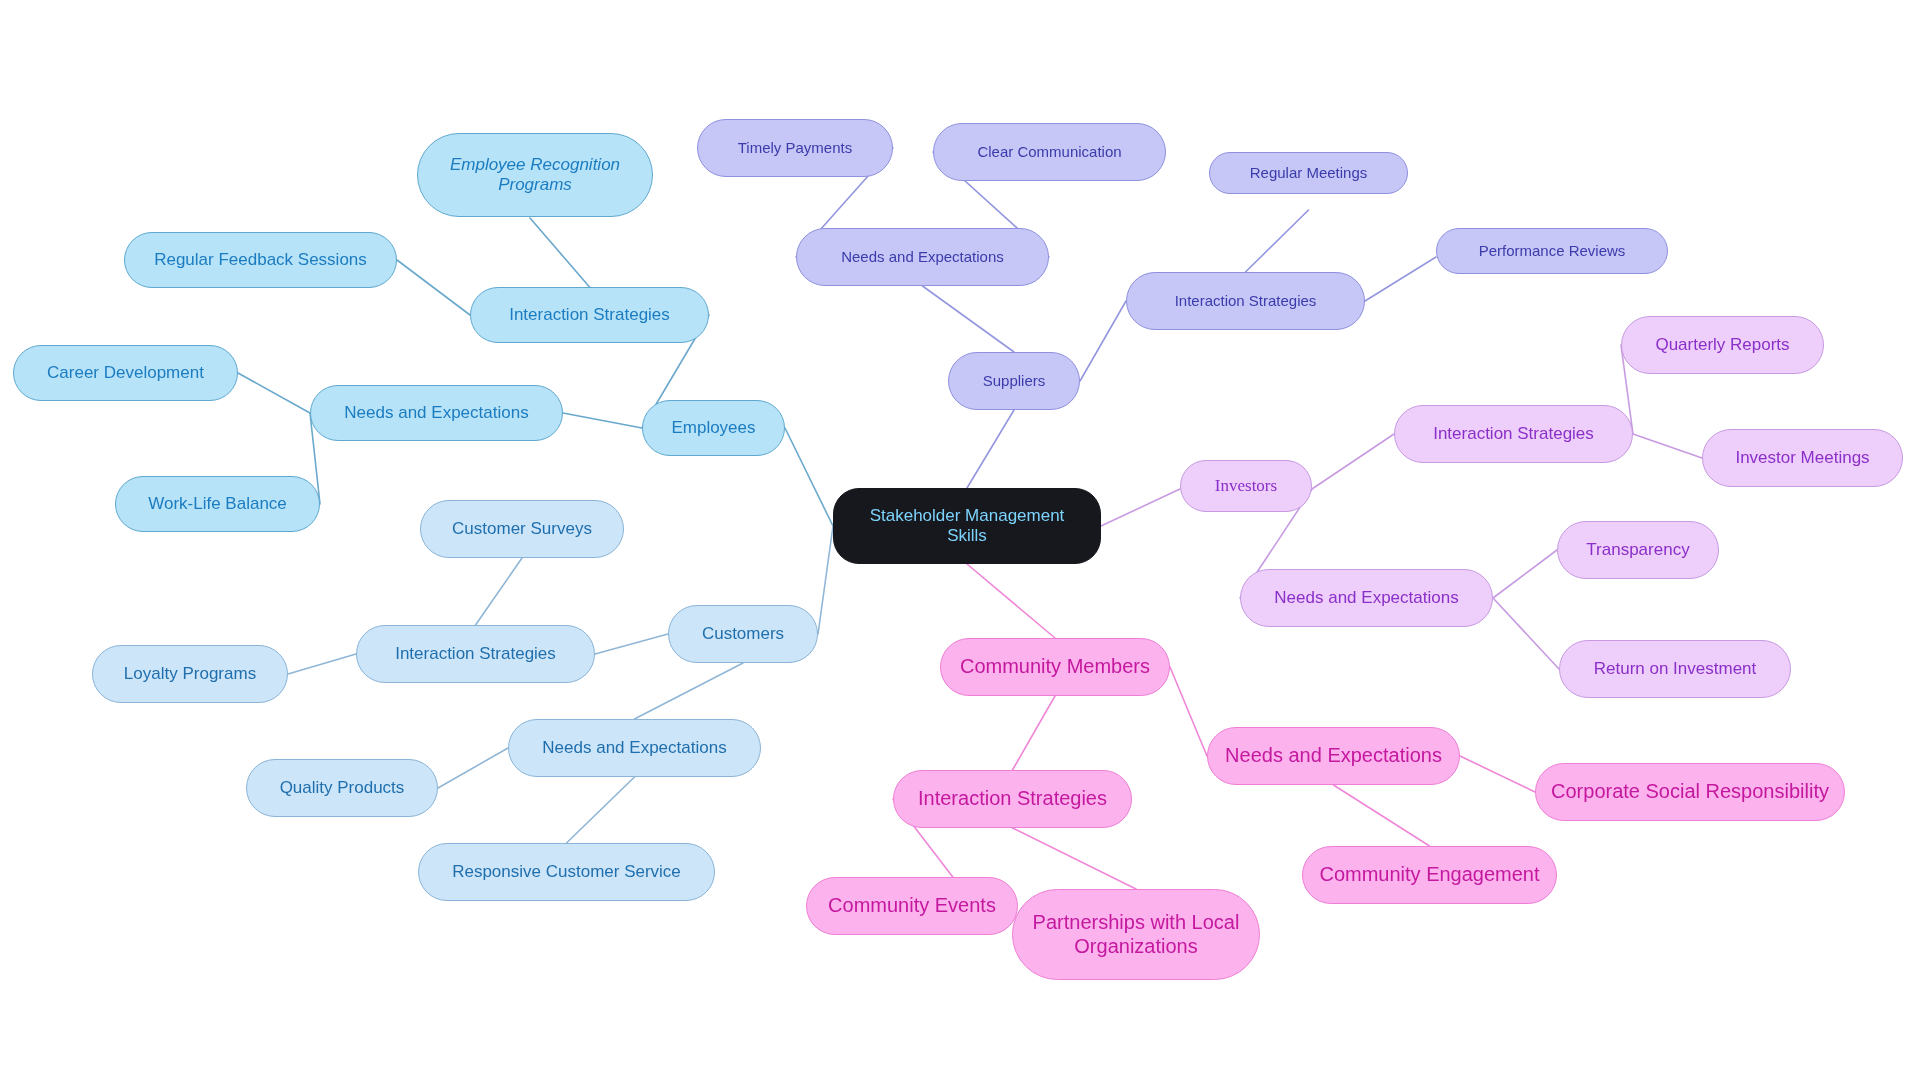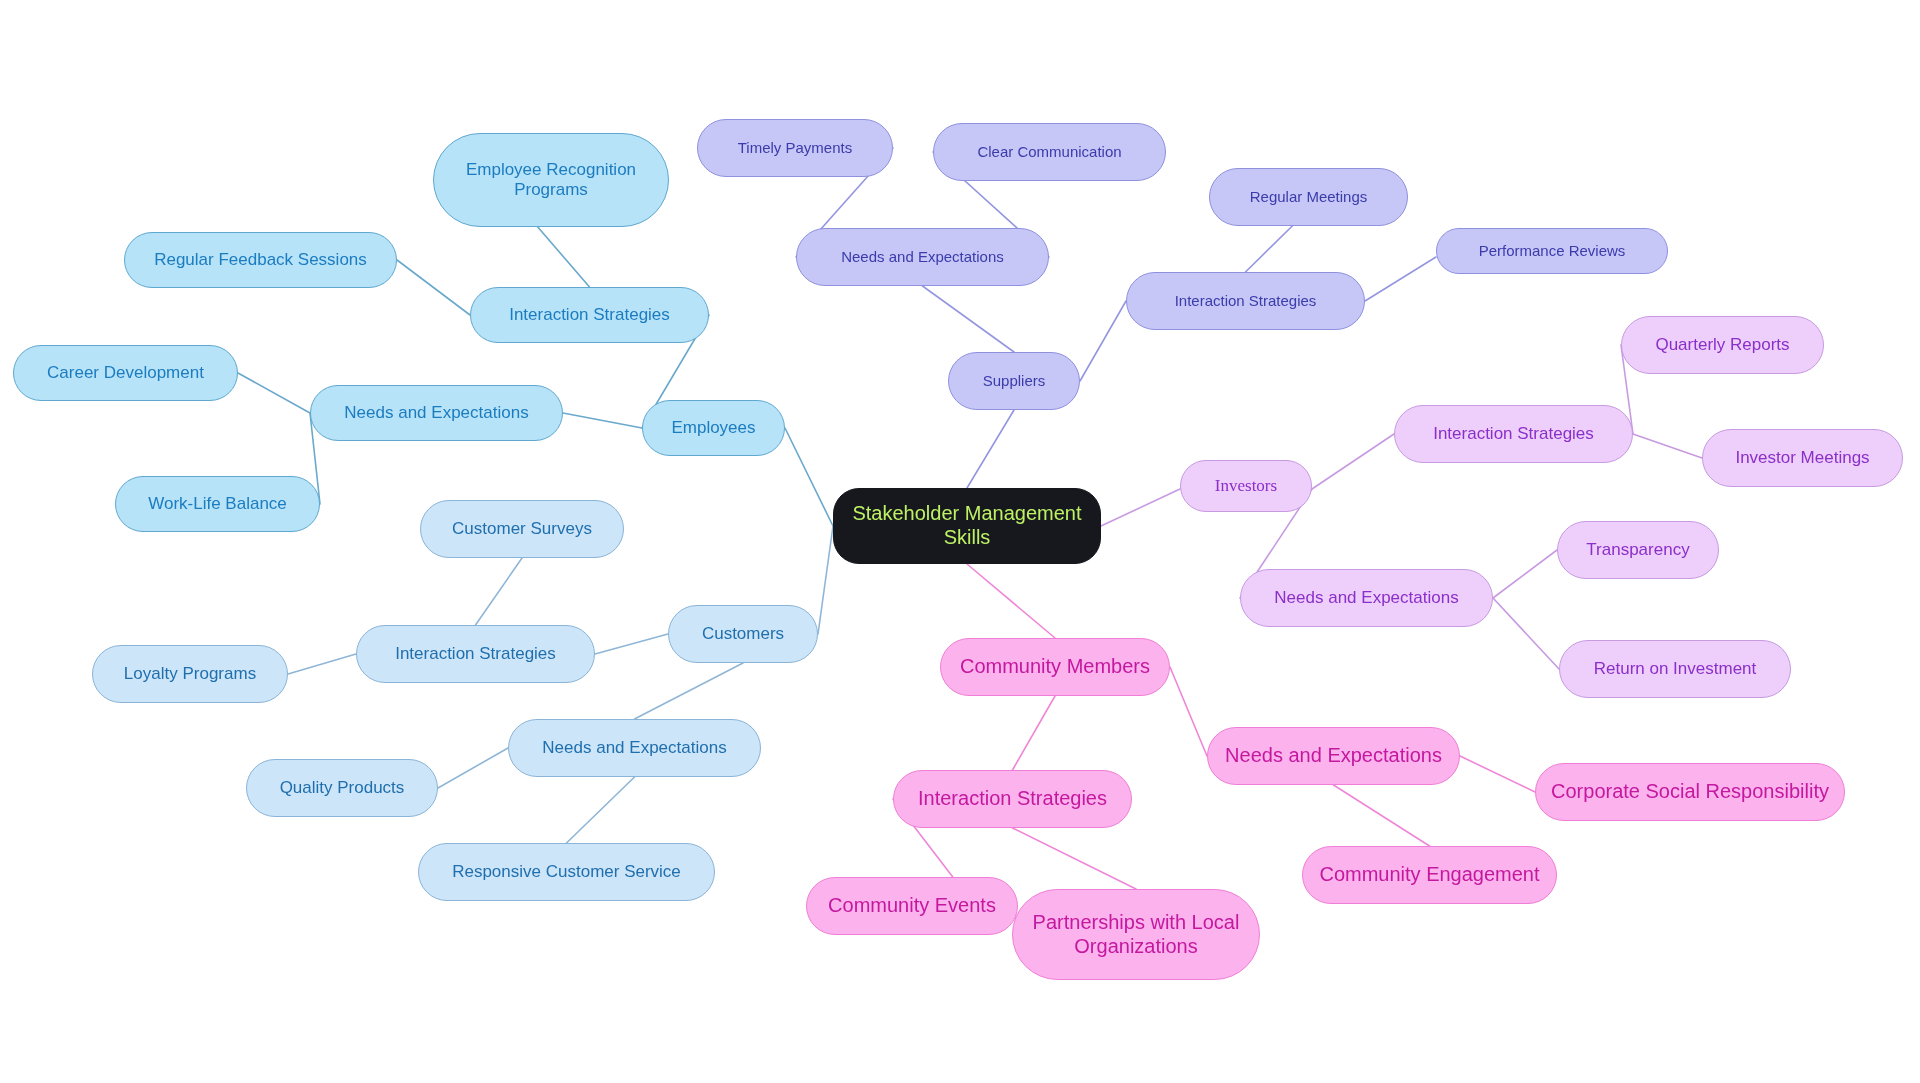--- a/index.html
+++ b/index.html
@@ -16,22 +16,22 @@
     box-sizing:border-box;
     display:flex;align-items:center;justify-content:center;
     text-align:center;
     border-radius:999px;
     border-style:solid;border-width:1.5px;
     line-height:1.18;
     padding:4px 10px;
     white-space:pre-line;
   }
   .root{
-    background:#16181d;border-color:#16181d;color:#bef264;
-    border-radius:26px;font-size:20px;
+    background:#16181d;border-color:#16181d;color:#7dd3fc;
+    border-radius:26px;font-size:17px;
   }
   .n-emp{background:#b6e3f8;border-color:#5fa8cf;color:#1c7cc0;font-size:17px;}
   .n-cus{background:#cde5f8;border-color:#8ab4d8;color:#1f6fae;font-size:17px;}
   .n-sup{background:#c6c7f7;border-color:#8f90de;color:#3b3bab;font-size:15px;}
   .n-inv{background:#eecffb;border-color:#c79ae2;color:#8b2fc9;font-size:17px;}
   .n-com{background:#fcb2ec;border-color:#ef7fd6;color:#c4189f;font-size:20px;}
 </style>
 </head>
 <body>
 
@@ -71,39 +71,39 @@
       <line x1="1012.5" y1="828" x2="1136" y2="889" stroke="#ef86d8" stroke-width="1.6" stroke-linecap="round" fill="none"></line>
       <line x1="1170" y1="667" x2="1207" y2="756" stroke="#ef86d8" stroke-width="1.6" stroke-linecap="round" fill="none"></line>
       <line x1="1460" y1="756" x2="1535" y2="792" stroke="#ef86d8" stroke-width="1.6" stroke-linecap="round" fill="none"></line>
       <line x1="1333.5" y1="785" x2="1429.5" y2="846" stroke="#ef86d8" stroke-width="1.6" stroke-linecap="round" fill="none"></line>
     </svg>
   <div id="nodes">
       <div class="node root" style="left: 833px; top: 488px; width: 268px; height: 76px;">Stakeholder Management
 Skills</div>
       <div class="node n-emp" style="left: 642px; top: 400px; width: 143px; height: 56px;">Employees</div>
       <div class="node n-emp" style="left: 470px; top: 287px; width: 239px; height: 56px;">Interaction Strategies</div>
-      <div class="node n-emp" style="left: 433px; top: 133px; width: 236px; height: 94px;">Employee Recognition
+      <div class="node n-emp" style="left: 417px; top: 133px; width: 236px; height: 84px; font-style: italic;">Employee Recognition
 Programs</div>
       <div class="node n-emp" style="left: 124px; top: 232px; width: 273px; height: 56px;">Regular Feedback Sessions</div>
       <div class="node n-emp" style="left: 310px; top: 385px; width: 253px; height: 56px;">Needs and Expectations</div>
       <div class="node n-emp" style="left: 13px; top: 345px; width: 225px; height: 56px;">Career Development</div>
       <div class="node n-emp" style="left: 115px; top: 476px; width: 205px; height: 56px;">Work-Life Balance</div>
       <div class="node n-cus" style="left: 668px; top: 605px; width: 150px; height: 58px;">Customers</div>
       <div class="node n-cus" style="left: 356px; top: 625px; width: 239px; height: 58px;">Interaction Strategies</div>
       <div class="node n-cus" style="left: 420px; top: 500px; width: 204px; height: 58px;">Customer Surveys</div>
       <div class="node n-cus" style="left: 92px; top: 645px; width: 196px; height: 58px;">Loyalty Programs</div>
       <div class="node n-cus" style="left: 508px; top: 719px; width: 253px; height: 58px;">Needs and Expectations</div>
       <div class="node n-cus" style="left: 246px; top: 759px; width: 192px; height: 58px;">Quality Products</div>
       <div class="node n-cus" style="left: 418px; top: 843px; width: 297px; height: 58px;">Responsive Customer Service</div>
       <div class="node n-sup" style="left: 948px; top: 352px; width: 132px; height: 58px;">Suppliers</div>
       <div class="node n-sup" style="left: 796px; top: 228px; width: 253px; height: 58px;">Needs and Expectations</div>
       <div class="node n-sup" style="left: 697px; top: 119px; width: 196px; height: 58px;">Timely Payments</div>
       <div class="node n-sup" style="left: 933px; top: 123px; width: 233px; height: 58px;">Clear Communication</div>
       <div class="node n-sup" style="left: 1126px; top: 272px; width: 239px; height: 58px;">Interaction Strategies</div>
-      <div class="node n-sup" style="left: 1209px; top: 168px; width: 199px; height: 58px;">Regular Meetings</div>
+      <div class="node n-sup" style="left: 1209px; top: 152px; width: 199px; height: 42px;">Regular Meetings</div>
       <div class="node n-sup" style="left: 1436px; top: 228px; width: 232px; height: 46px;">Performance Reviews</div>
       <div class="node n-inv" style="left: 1180px; top: 460px; width: 132px; height: 52px; font-family: Liberation Serif, serif;">Investors</div>
       <div class="node n-inv" style="left: 1394px; top: 405px; width: 239px; height: 58px;">Interaction Strategies</div>
       <div class="node n-inv" style="left: 1621px; top: 316px; width: 203px; height: 58px;">Quarterly Reports</div>
       <div class="node n-inv" style="left: 1702px; top: 429px; width: 201px; height: 58px;">Investor Meetings</div>
       <div class="node n-inv" style="left: 1240px; top: 569px; width: 253px; height: 58px;">Needs and Expectations</div>
       <div class="node n-inv" style="left: 1557px; top: 521px; width: 162px; height: 58px;">Transparency</div>
       <div class="node n-inv" style="left: 1559px; top: 640px; width: 232px; height: 58px;">Return on Investment</div>
       <div class="node n-com" style="left: 940px; top: 638px; width: 230px; height: 58px;">Community Members</div>
       <div class="node n-com" style="left: 893px; top: 770px; width: 239px; height: 58px;">Interaction Strategies</div>

